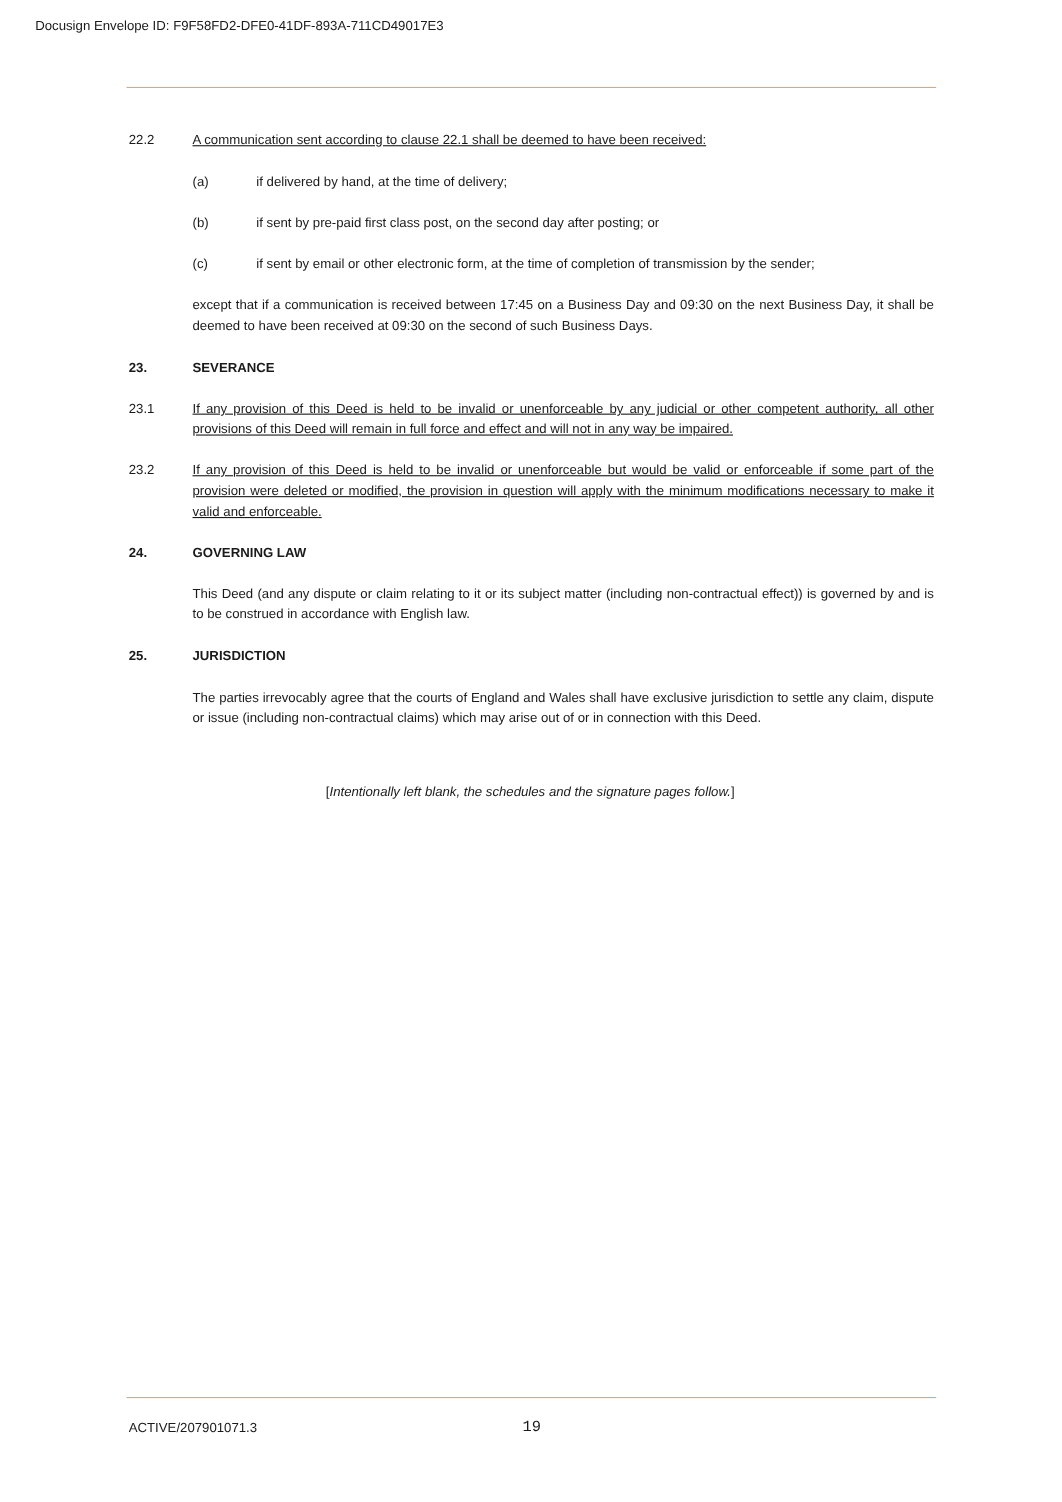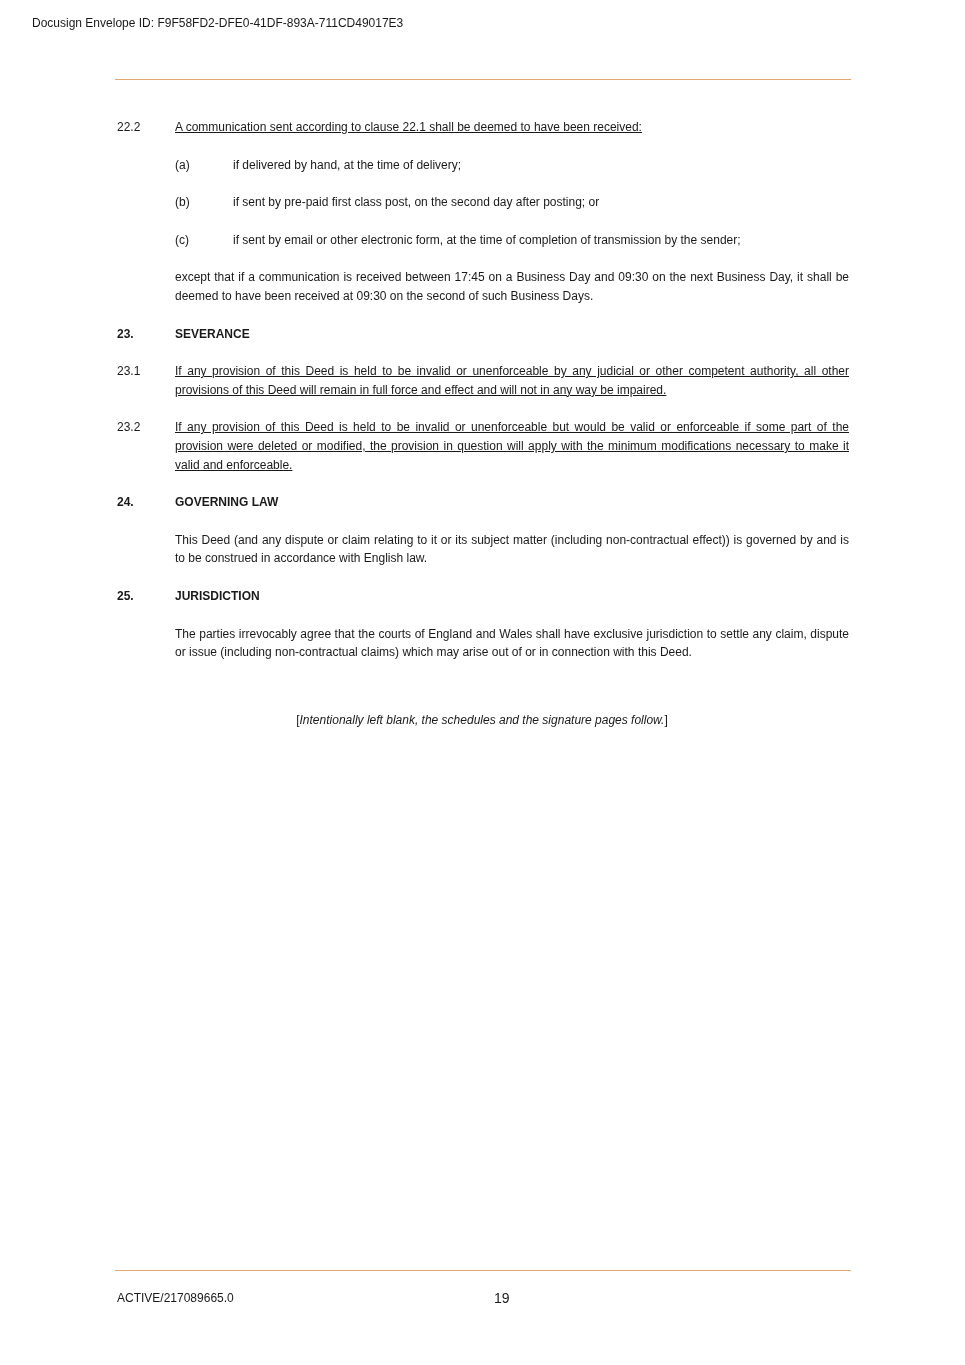--- a/index.html
+++ b/index.html
@@ -32,21 +32,21 @@
     .para { margin-left: 58px; margin-bottom: 19px; text-align: justify; }
     .note {
       margin-top: 49px; text-align: center; padding-left: 0;
       position: relative; left: -1px;
     }
     .note .italic { font-style: italic; text-align: center; }
     .footer-id {
       position: absolute; left: 117px; top: 1291px; font-size: 12px;
     }
     .footer-page {
-      position: absolute; left: 494px; top: 1290px; font-size: 14px;
+      position: absolute; left: 475px; top: 1290px; font-size: 14px; font-family: Liberation Mono, monospace;
     }
   </style>
 </head>
 <body>
 
 <div class="envelope">Docusign Envelope ID: F9F58FD2-DFE0-41DF-893A-711CD49017E3</div>
 <div class="rule top"></div>
 
 <div class="content">
 
@@ -92,14 +92,14 @@
     <span>JURISDICTION</span>
   </div>
   <div class="para">The parties irrevocably agree that the courts of England and Wales shall have exclusive jurisdiction to settle any claim, dispute or issue (including non-contractual claims) which may arise out of or in connection with this Deed.</div>
 
   <div class="note">
     <span>[</span><span class="italic">Intentionally left blank, the schedules and the signature pages follow.</span><span>]</span>
   </div>
 </div>
 
 <div class="rule bottom"></div>
-<div class="footer-id">ACTIVE/217089665.0</div>
+<div class="footer-id">ACTIVE/207901071.3</div>
 <div class="footer-page">19</div>
 
 </body></html>

